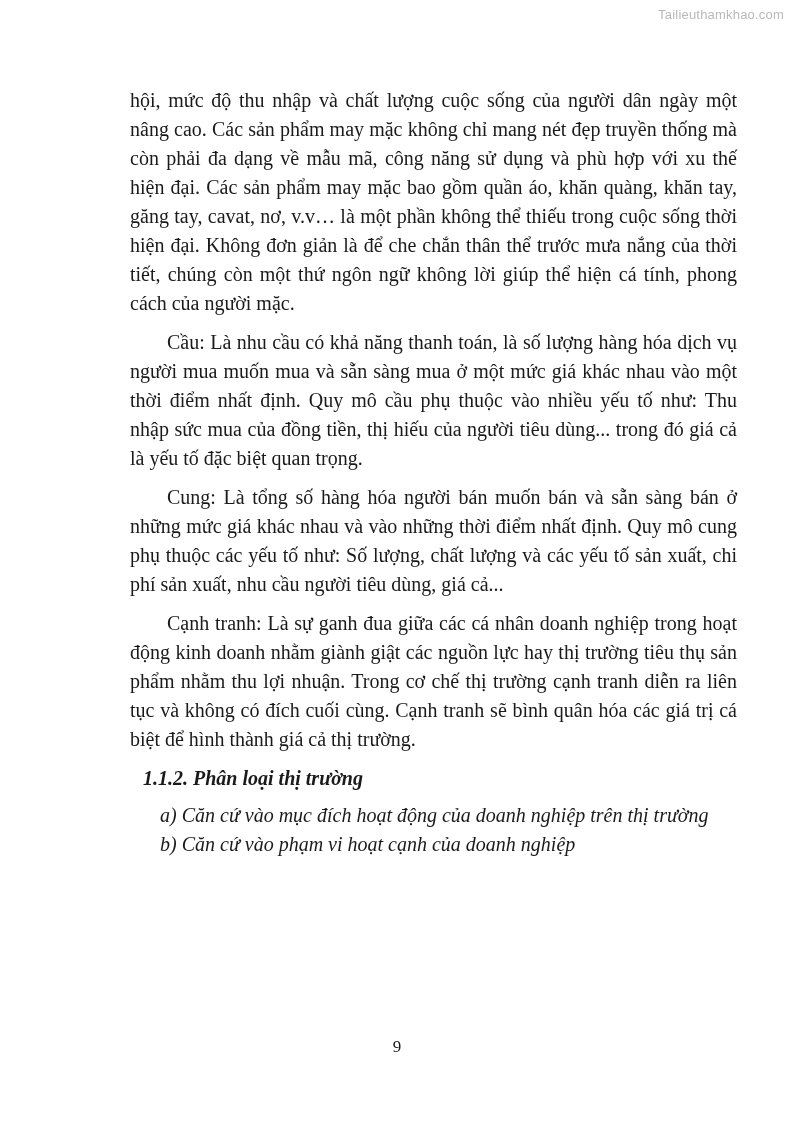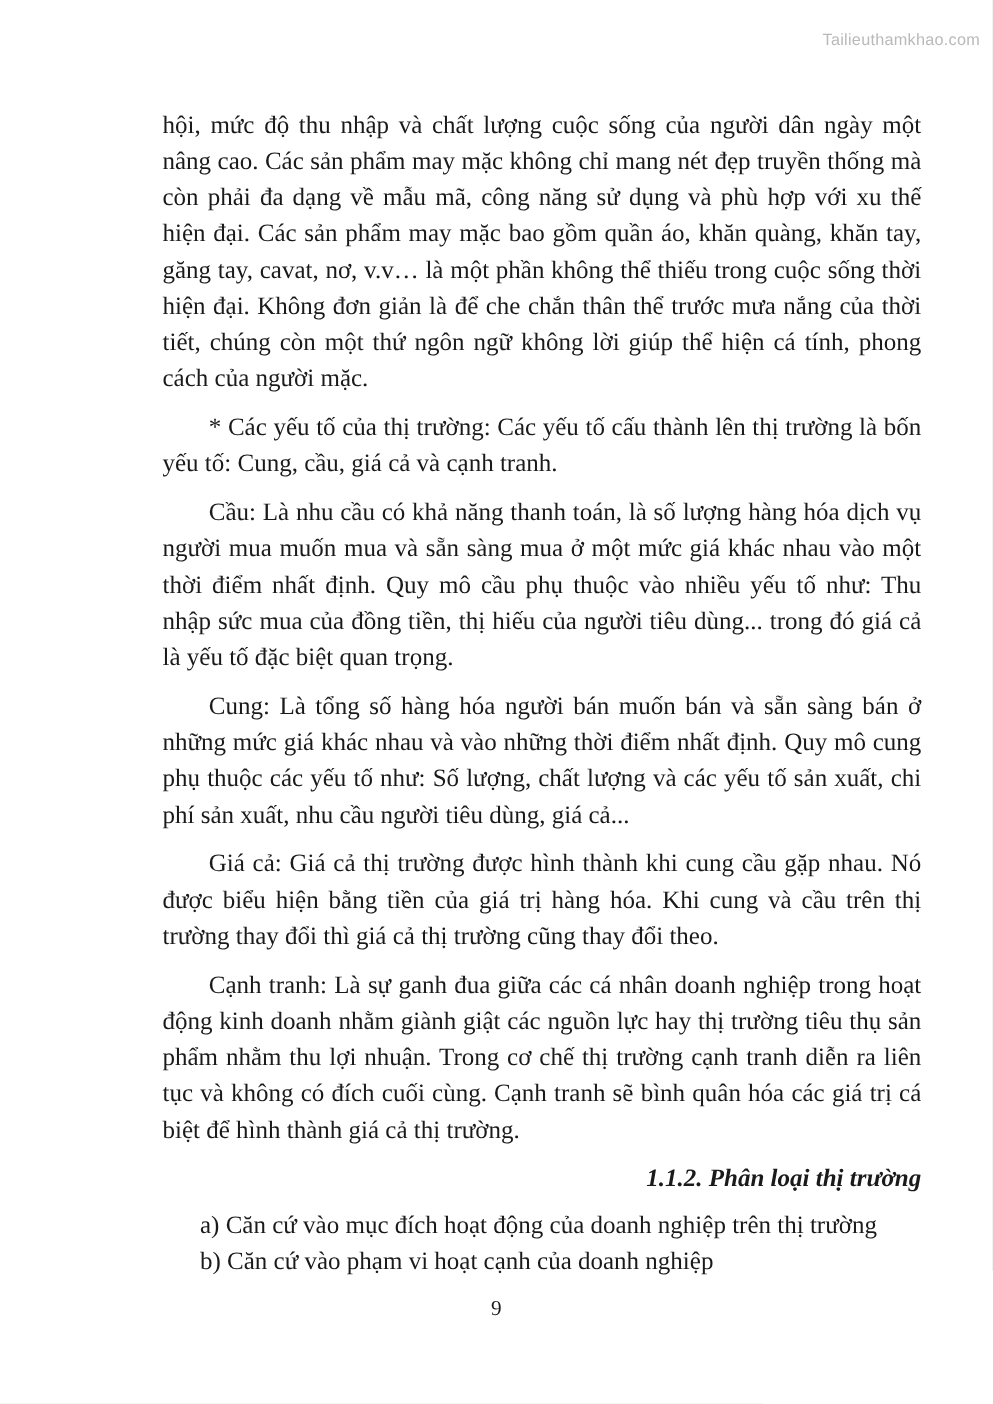--- a/index.html
+++ b/index.html
@@ -11,21 +11,21 @@
     width: 794px;
     height: 1123px;
     margin: 0 auto;
     background: #ffffff;
     overflow: hidden;
     color: #1a1a1a;
   }
 
   .watermark {
     position: absolute;
-    top: 24px;
+    top: 7px;
     right: 10px;
     font-family: "Liberation Sans", sans-serif;
     font-size: 13px;
     color: #b9b9b9;
     letter-spacing: 0.2px;
   }
 
   .doc {
     padding: 86px 57px 0 130px;
     font-size: 20px;
@@ -40,24 +40,24 @@
 
   p.body-para.no-indent {
     text-indent: 0;
   }
 
   p.section-heading {
     font-weight: bold;
     font-style: italic;
     text-indent: 13px;
     margin: 4px 0 8px 0;
-    text-align: right;
   }
 
   p.criteria-line {
+    font-style: italic;
     text-indent: 30px;
     margin: 0;
   }
 
   p.list-para {
     text-align: justify;
     text-indent: 37px;
     margin: 0;
   }
 
@@ -75,27 +75,25 @@
 <body>
 
 <div class="page">
 
   <div class="watermark">Tailieuthamkhao.com</div>
 
   <div class="doc">
 
     <p class="body-para no-indent">hội, mức độ thu nhập và chất lượng cuộc sống của người dân ngày một nâng cao. Các sản phẩm may mặc không chỉ mang nét đẹp truyền thống mà còn phải đa dạng về mẫu mã, công năng sử dụng và phù hợp với xu thế hiện đại. Các sản phẩm may mặc bao gồm quần áo, khăn quàng, khăn tay, găng tay, cavat, nơ, v.v… là một phần không thể thiếu trong cuộc sống thời hiện đại. Không đơn giản là để che chắn thân thể trước mưa nắng của thời tiết, chúng còn một thứ ngôn ngữ không lời giúp thể hiện cá tính, phong cách của người mặc.</p>
 
-    <p class="body-para">* Các yếu tố của thị trường: Các yếu tố cấu thành lên thị trường là bốn yếu tố: Cung, cầu, giá cả và cạnh tranh.</p>
 
     <p class="body-para">Cầu: Là nhu cầu có khả năng thanh toán, là số lượng hàng hóa dịch vụ người mua muốn mua và sẵn sàng mua ở một mức giá khác nhau vào một thời điểm nhất định. Quy mô cầu phụ thuộc vào nhiều yếu tố như: Thu nhập sức mua của đồng tiền, thị hiếu của người tiêu dùng... trong đó giá cả là yếu tố đặc biệt quan trọng.</p>
 
     <p class="body-para">Cung: Là tổng số hàng hóa người bán muốn bán và sẵn sàng bán ở những mức giá khác nhau và vào những thời điểm nhất định. Quy mô cung phụ thuộc các yếu tố như: Số lượng, chất lượng và các yếu tố sản xuất, chi phí sản xuất, nhu cầu người tiêu dùng, giá cả...</p>
 
-    <p class="body-para">Giá cả: Giá cả thị trường được hình thành khi cung cầu gặp nhau. Nó được biểu hiện bằng tiền của giá trị hàng hóa. Khi cung và cầu trên thị trường thay đổi thì giá cả thị trường cũng thay đổi theo.</p>
 
     <p class="body-para">Cạnh tranh: Là sự ganh đua giữa các cá nhân doanh nghiệp trong hoạt động kinh doanh nhằm giành giật các nguồn lực hay thị trường tiêu thụ sản phẩm nhằm thu lợi nhuận. Trong cơ chế thị trường cạnh tranh diễn ra liên tục và không có đích cuối cùng. Cạnh tranh sẽ bình quân hóa các giá trị cá biệt để hình thành giá cả thị trường.</p>
 
     <p class="section-heading">1.1.2. Phân loại thị trường</p>
 
     <p class="criteria-line">a) Căn cứ vào mục đích hoạt động của doanh nghiệp trên thị trường</p>
 
 
 
     <p class="criteria-line">b) Căn cứ vào phạm vi hoạt cạnh của doanh nghiệp</p>

